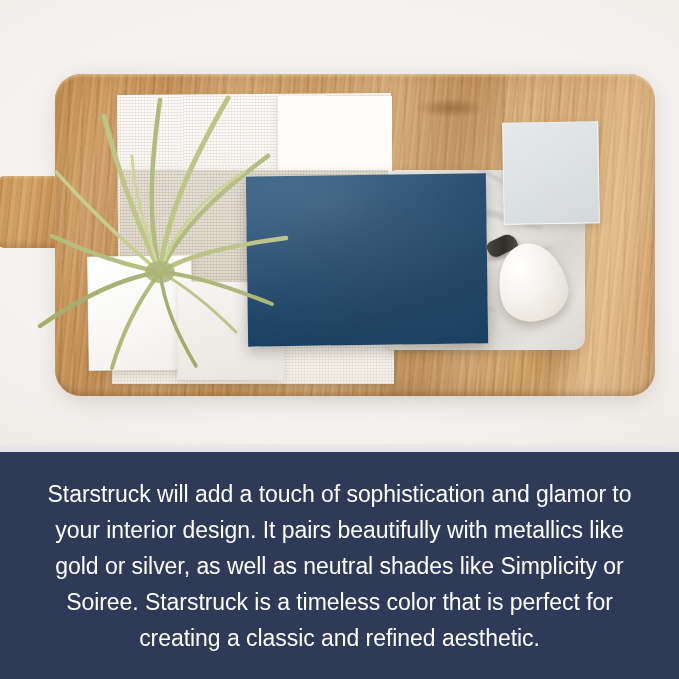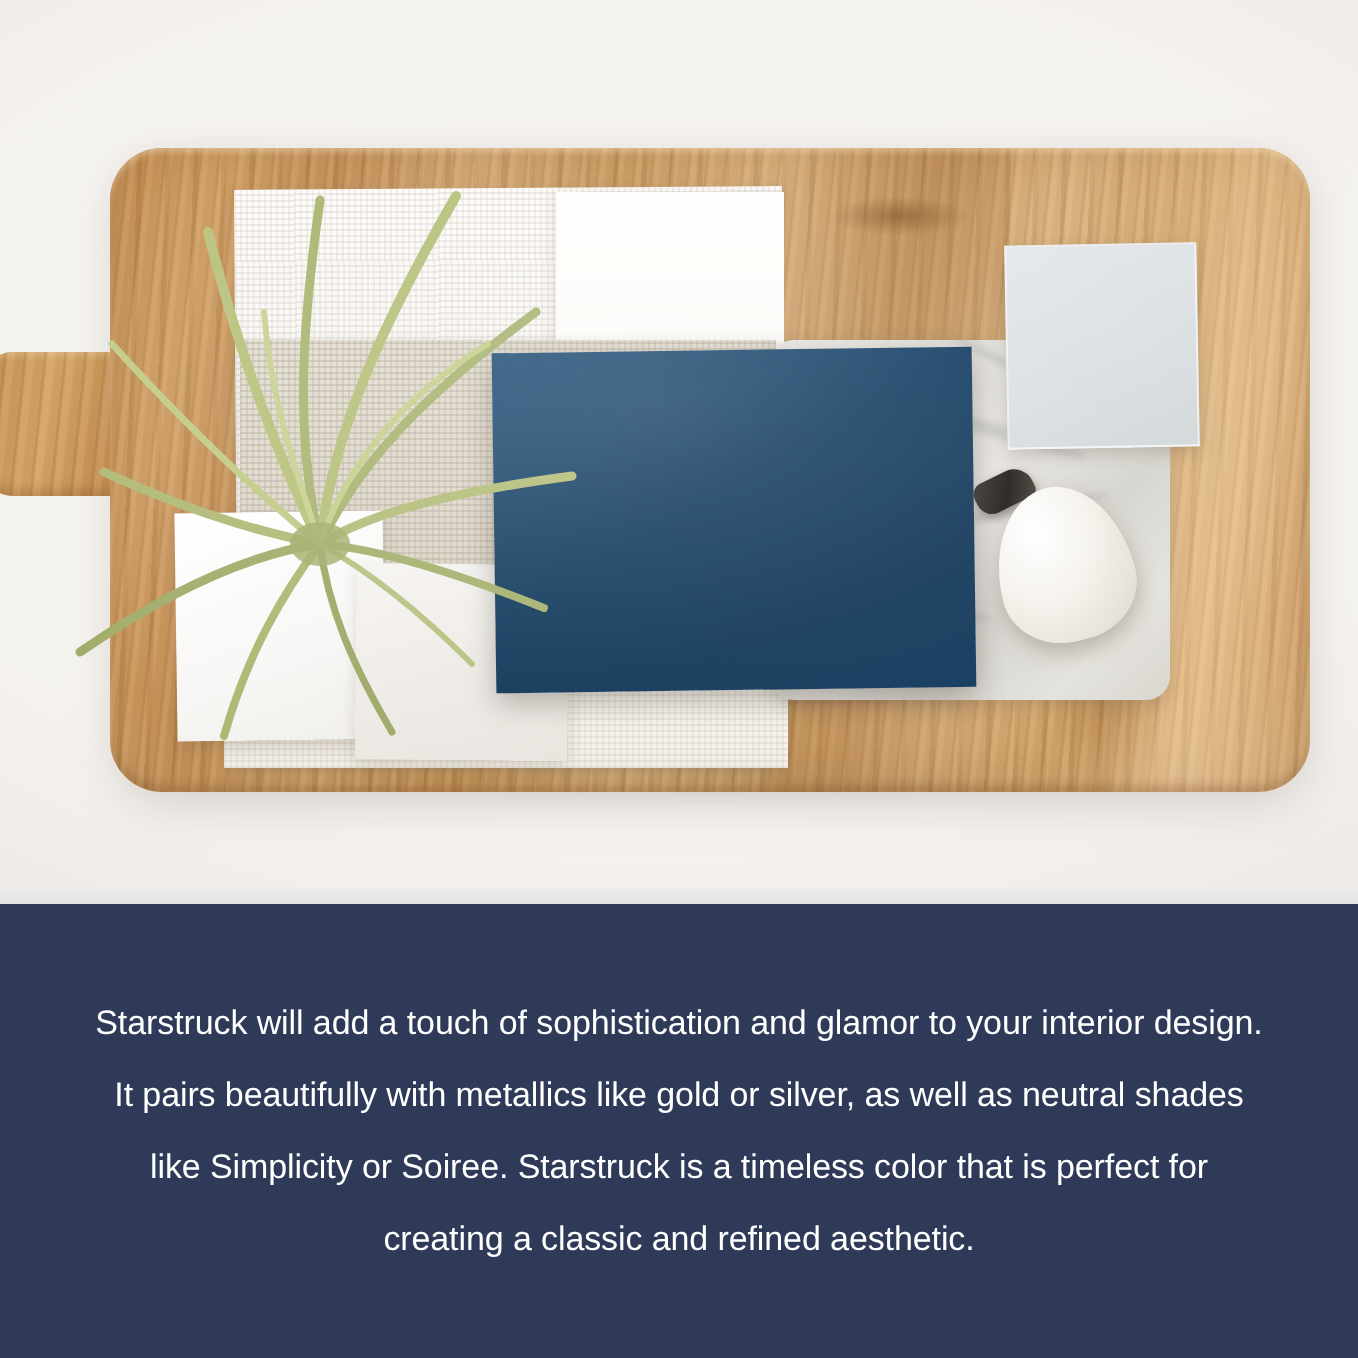--- a/index.html
+++ b/index.html
@@ -316,21 +316,21 @@
     width:679px;
     height:227px;
     background:#2e3a57;
     display:flex;
     align-items:center;
     justify-content:center;
   }
   .panel-text{
     color:#ffffff;
     font-family:"Liberation Sans", sans-serif;
-    font-size:17px;
+    font-size:23px;
     line-height:36px;
     text-align:center;
     width:584px;
     letter-spacing:-0.05px;
     font-weight:400;
   }
 </style>
 </head>
 <body>
 

